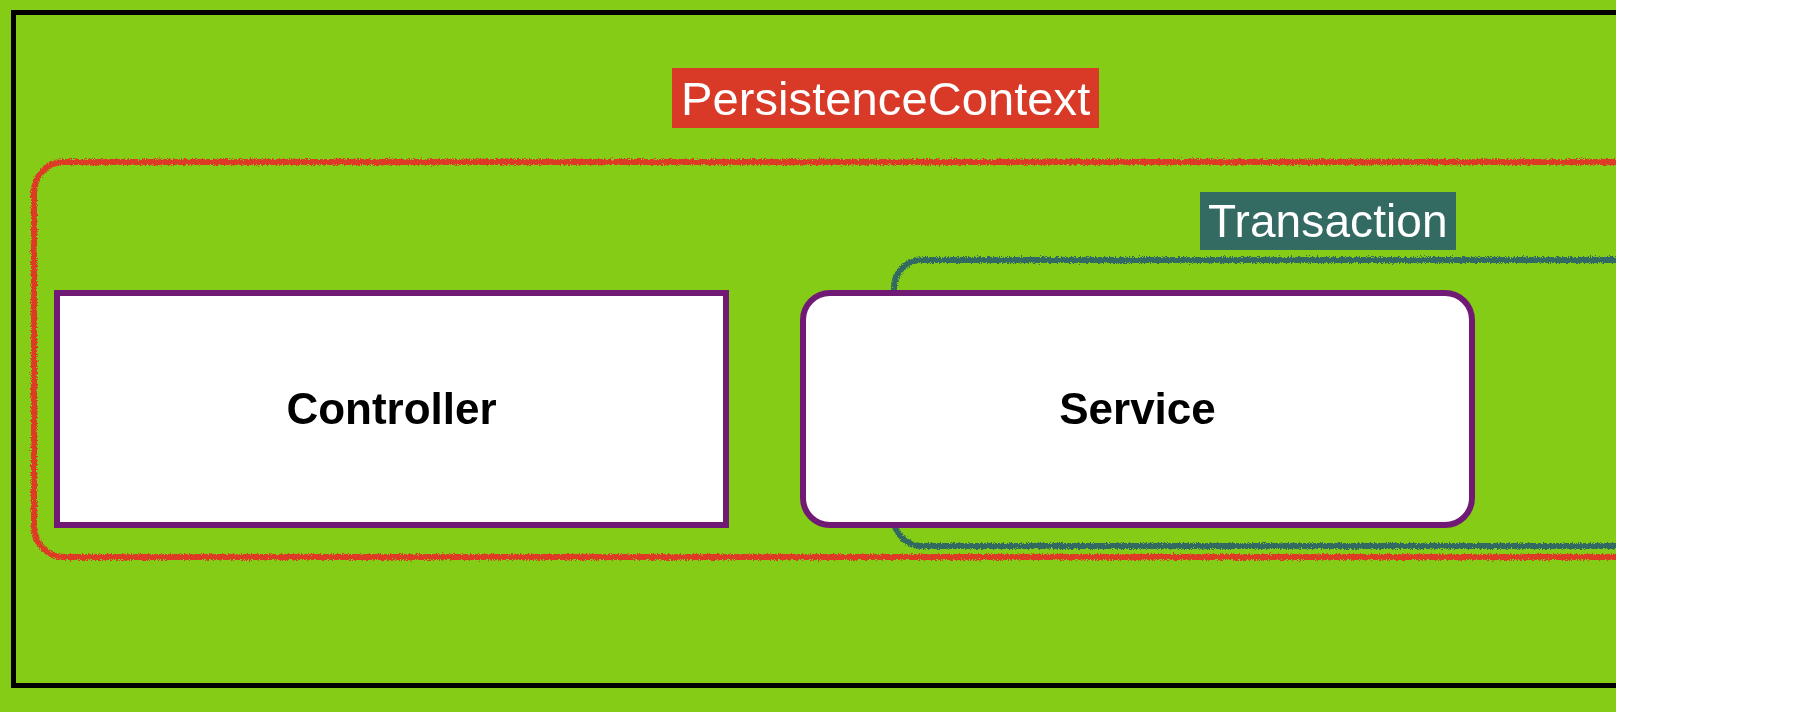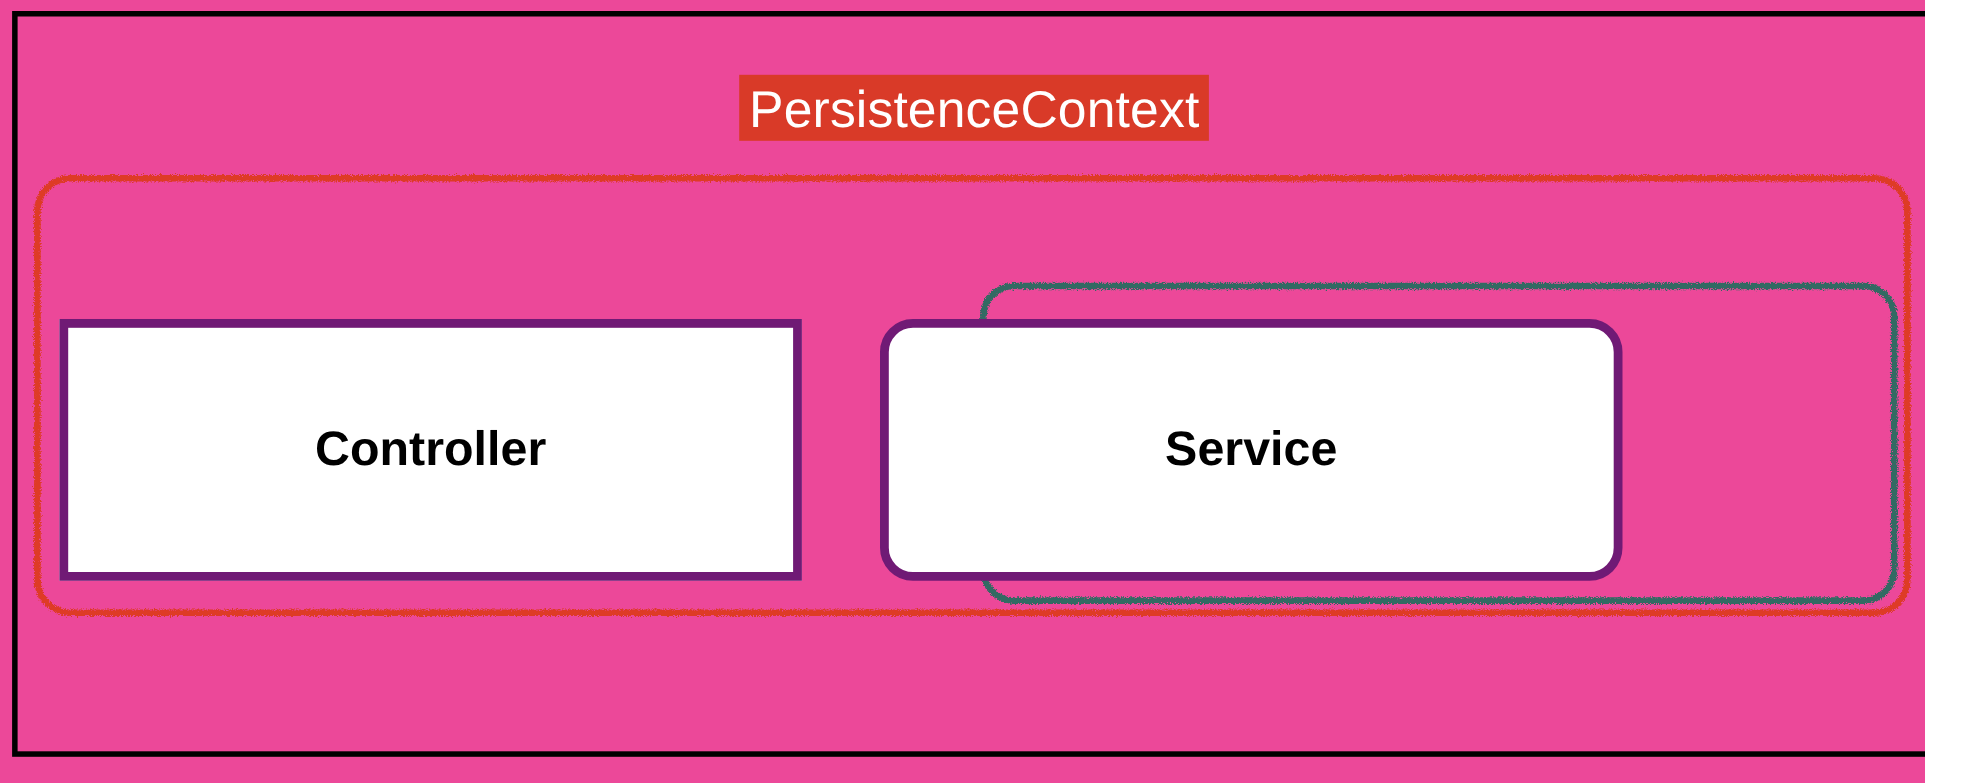--- a/index.html
+++ b/index.html
@@ -6,23 +6,23 @@
     margin: 0;
     padding: 0;
     background: #ffffff;
   }
   body {
     font-family: "Liberation Sans", sans-serif;
     -webkit-font-smoothing: antialiased;
   }
   #canvas {
     position: relative;
-    width: 1750px;
+    width: 1616px;
     height: 712px;
-    background: #ec4899;
+    background: #84cc16;
     overflow: hidden;
   }
   
   .outer-frame {
     position: absolute;
     left: 11px;
     top: 10px;
     width: 1777px;
     height: 678px;
     border: 5px solid #000000;
@@ -73,21 +73,21 @@
   #transaction-chip {
     left: 1200px;
     top: 192px;
     height: 58px;
     padding: 0 8px;
     font-size: 46px;
   }
   
   .component-box {
     position: absolute;
-    border: 8px solid #701a75;
+    border: 6px solid #701a75;
     box-sizing: border-box;
     background: #ffffff;
     display: flex;
     align-items: center;
     justify-content: center;
   }
   .component-box .component-label {
     font-size: 44px;
     font-weight: bold;
     color: #000000;
@@ -142,20 +142,23 @@
         <rect x="8" y="8" width="828" height="286" rx="28" ry="28" fill="none" stroke="#336B63" stroke-width="6" stroke-linecap="round"></rect>
         <rect x="8" y="8" width="828" height="286" rx="28" ry="28" fill="none" stroke="#336B63" stroke-width="3.2" stroke-linecap="round" stroke-dasharray="30 6" stroke-dashoffset="7" opacity="0.85"></rect>
       </g>
     </svg>
   </div>
 
   <div class="chip" id="persistence-chip" style="background:#D93A28;">
     <span>PersistenceContext</span>
   </div>
 
+  <div class="chip" id="transaction-chip" style="background:#336B63;">
+    <span>Transaction</span>
+  </div>
 
   <div class="component-box" id="controller-box">
     <span class="component-label">Controller</span>
   </div>
 
   <div class="component-box" id="service-box">
     <span class="component-label">Service</span>
   </div>
 
 </div>

